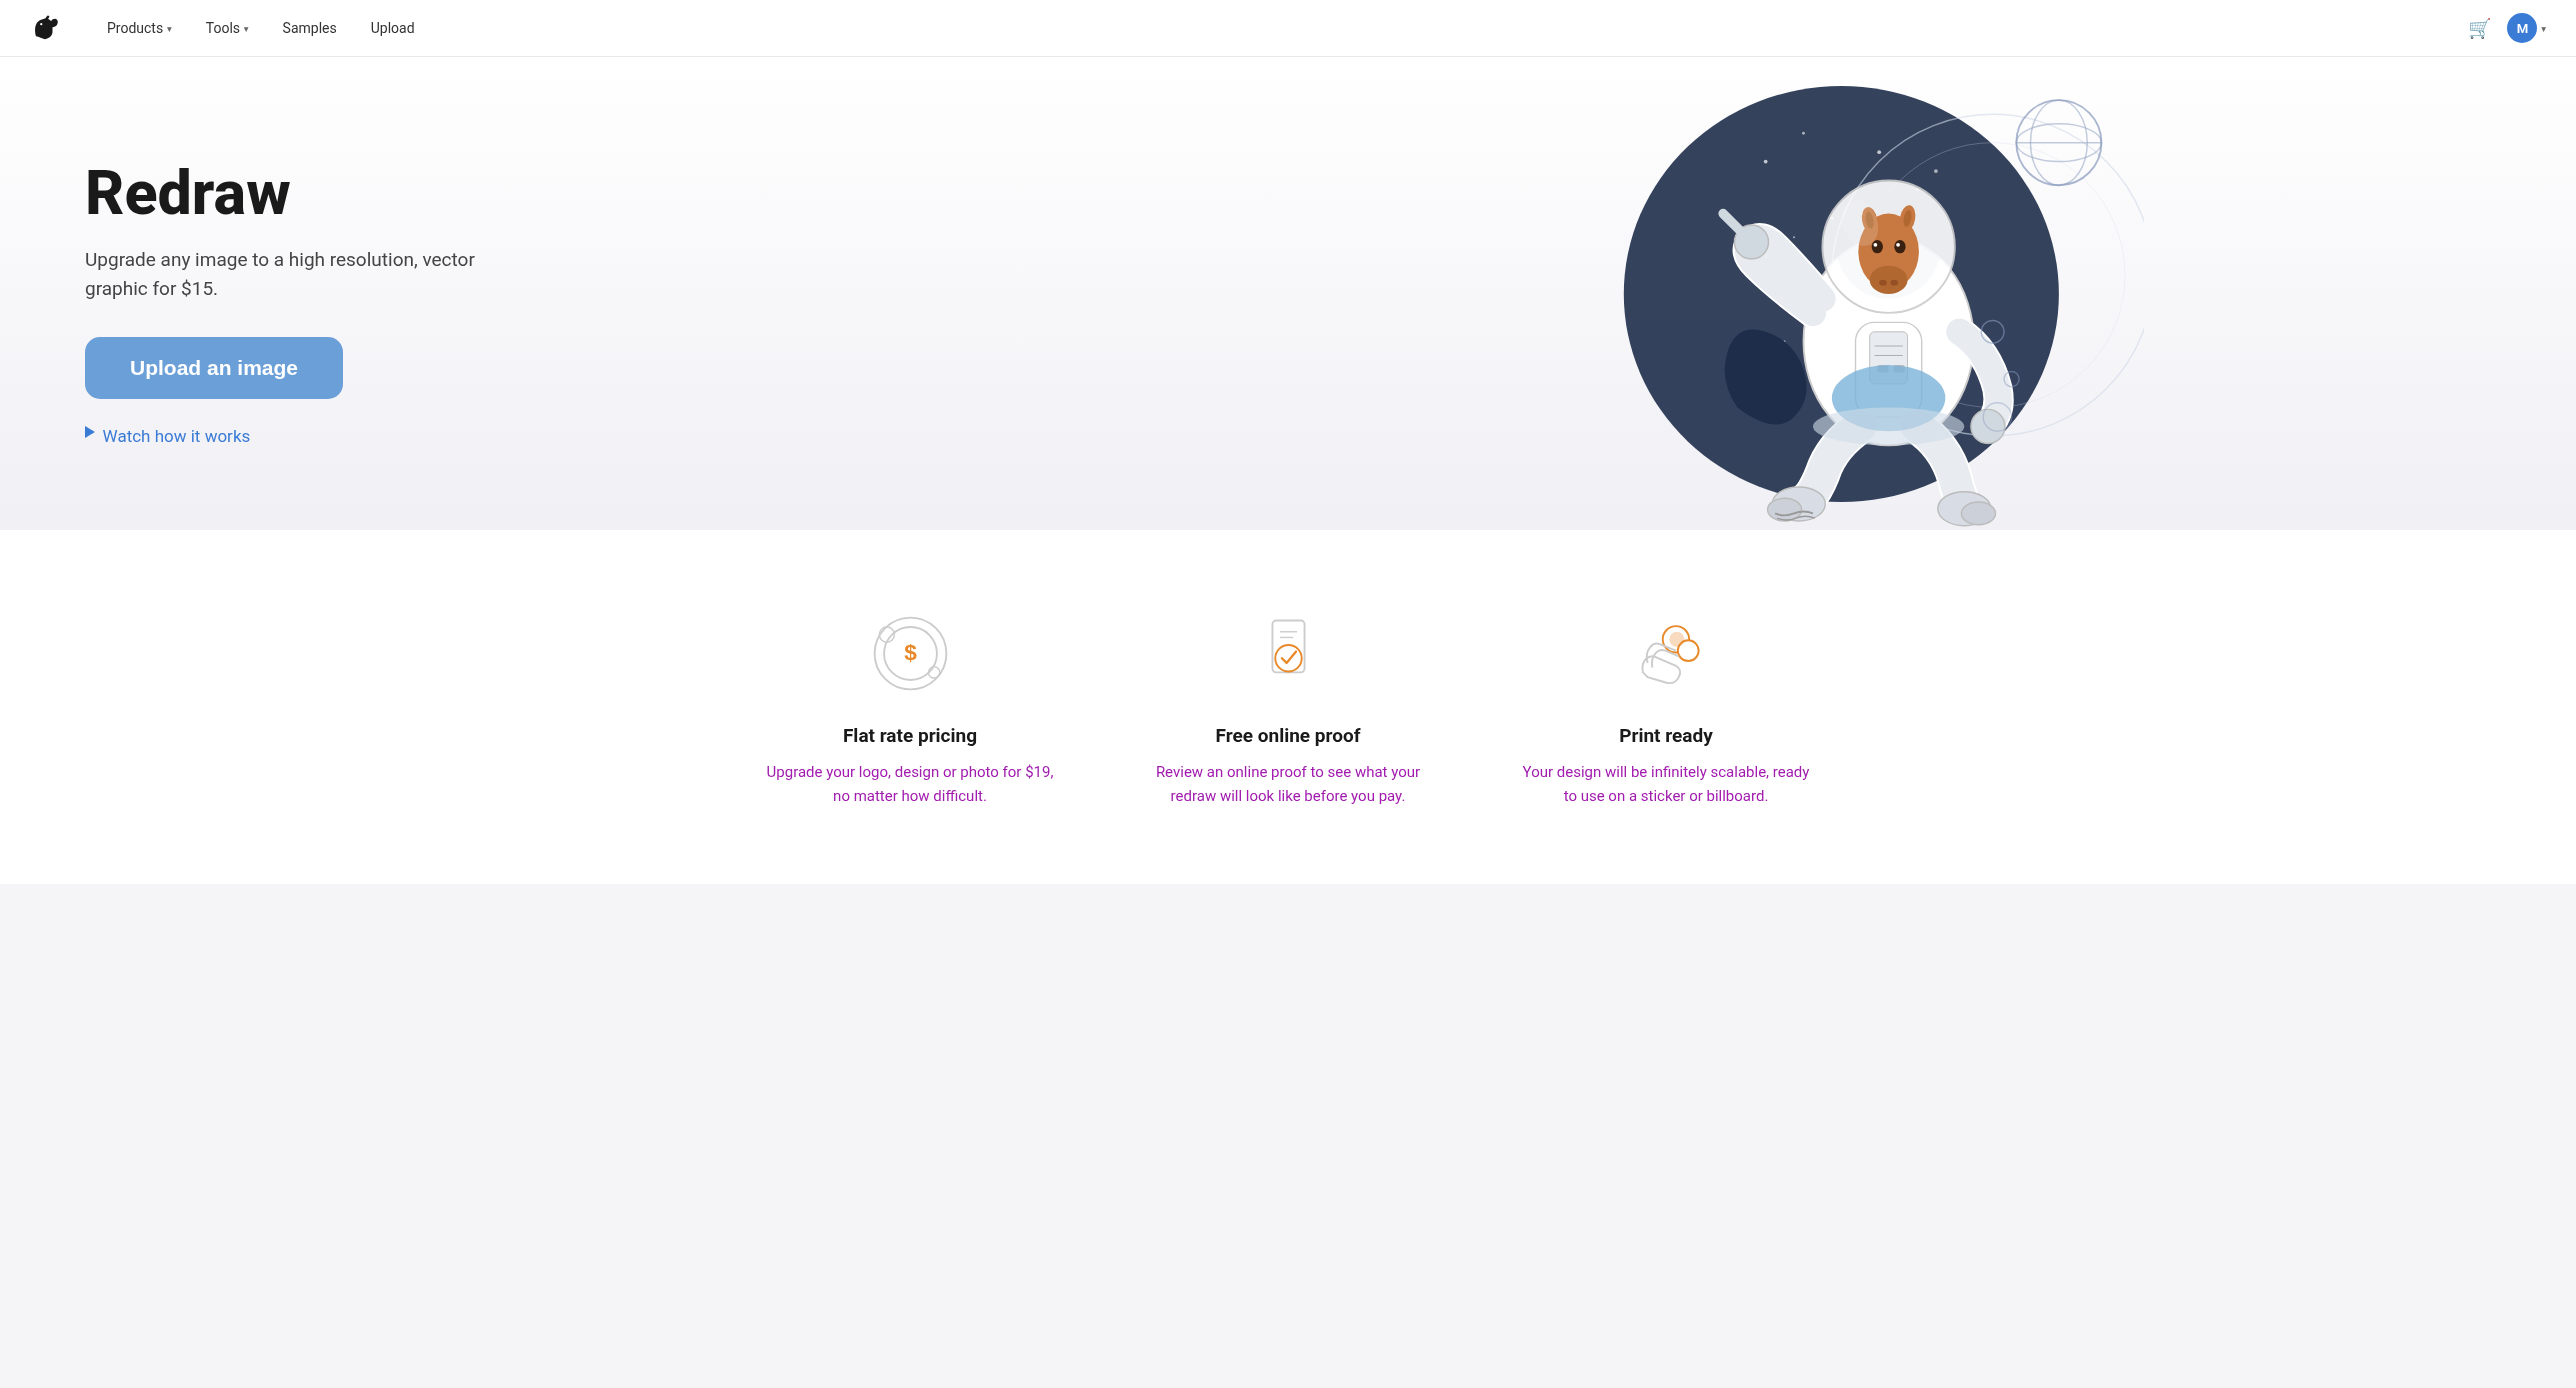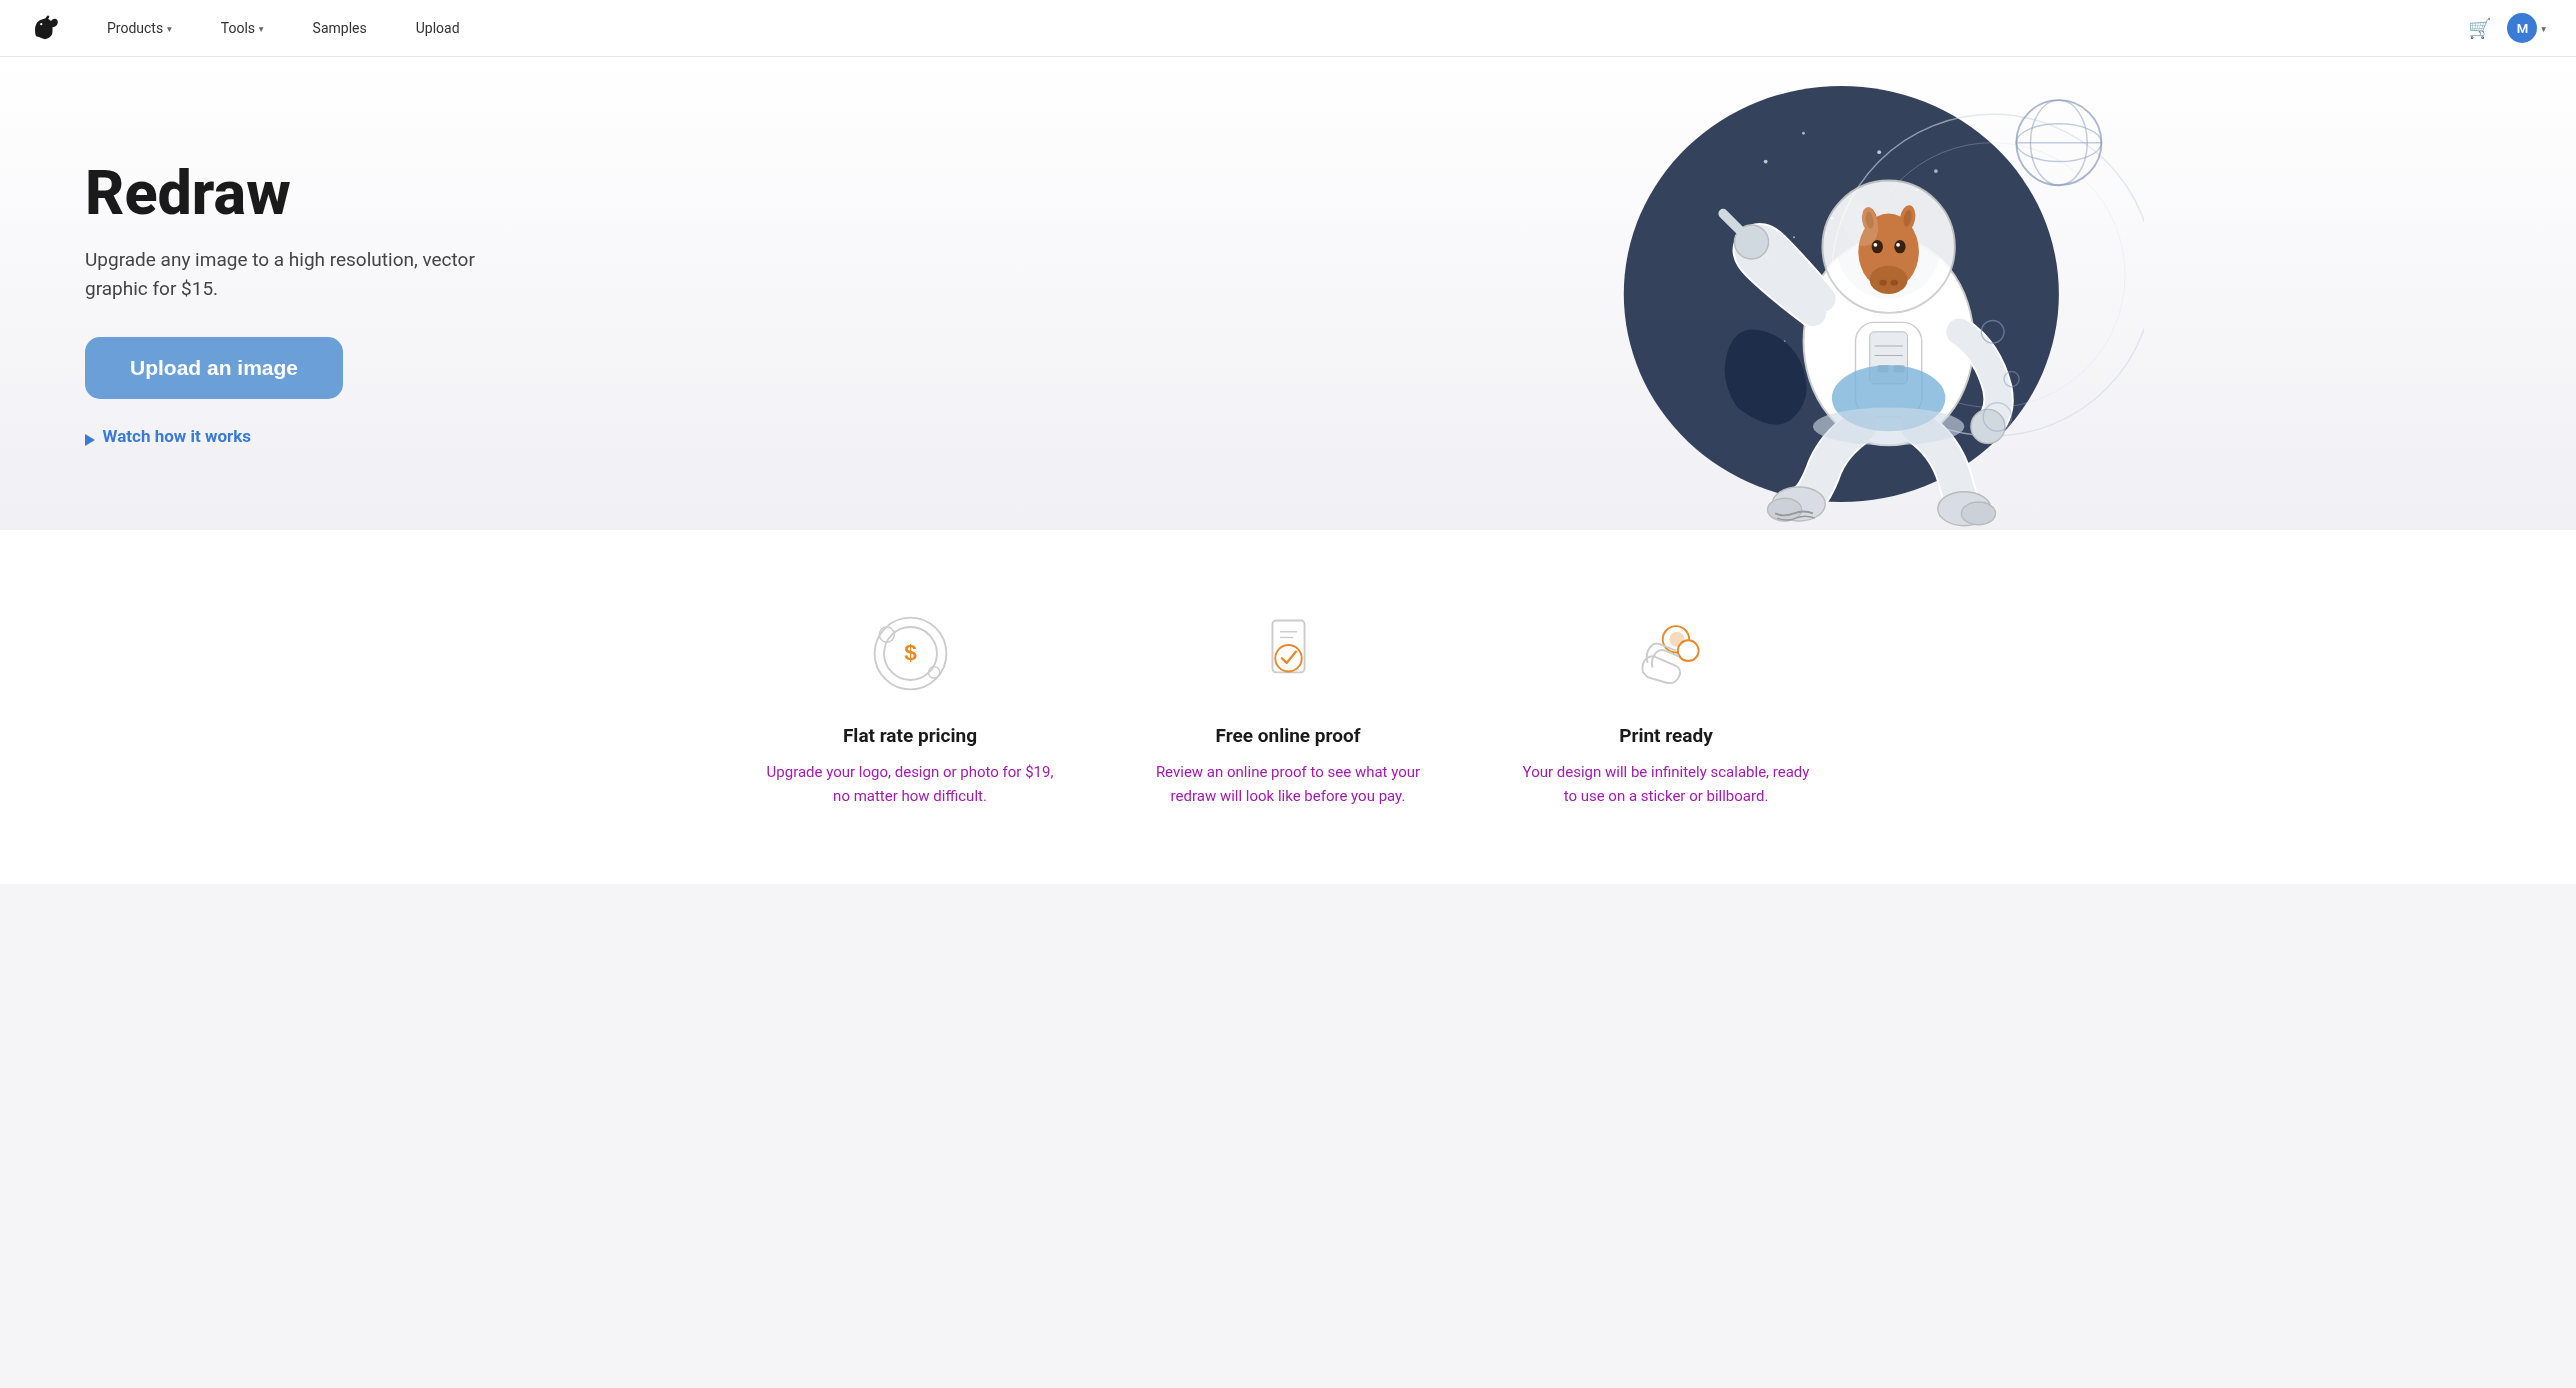--- a/index.html
+++ b/index.html
@@ -15,21 +15,21 @@
       border-bottom: 0.9px solid #e8e8e8;
       position: relative;
       z-index: 10;
     }
     .nav-logo {
       display: flex;
       align-items: center;
       margin-right: 30px;
     }
     .nav-logo svg { width: 30px; height: 26.5px; }
-    .nav-links { display: flex; align-items: center; gap: 15px; flex: 1; }
+    .nav-links { display: flex; align-items: center; gap: 0; flex: 1; }
     .nav-link {
       display: flex; align-items: center; gap: 3.8px;
       padding: 0 17px;
       height: 57px;
       font-size: 14px;
       color: #333;
       cursor: pointer;
       text-decoration: none;
       font-weight: 400;
     }
@@ -83,25 +83,25 @@
       font-weight: 600;
       padding: 19px 45px;
       border-radius: 15px;
       border: none;
       cursor: pointer;
       margin-bottom: 26.5px;
       text-decoration: none;
     }
     .watch-link {
       display: flex;
-      align-items: flex-end;
+      align-items: flex-start;
       gap: 7.6px;
       color: #3a7bd5;
       font-size: 17px;
-      font-weight: 700;
+      font-weight: 400;
       cursor: pointer;
       text-decoration: none;
     }
     .watch-link .play-arrow {
       display: inline-block;
       width: 0; height: 0;
       border-top: 6.6px solid transparent;
       border-bottom: 6.6px solid transparent;
       border-left: 10.4px solid #3a7bd5;
     }

